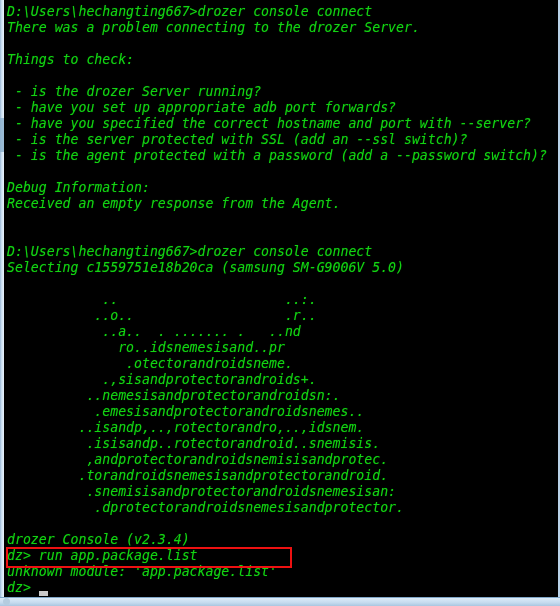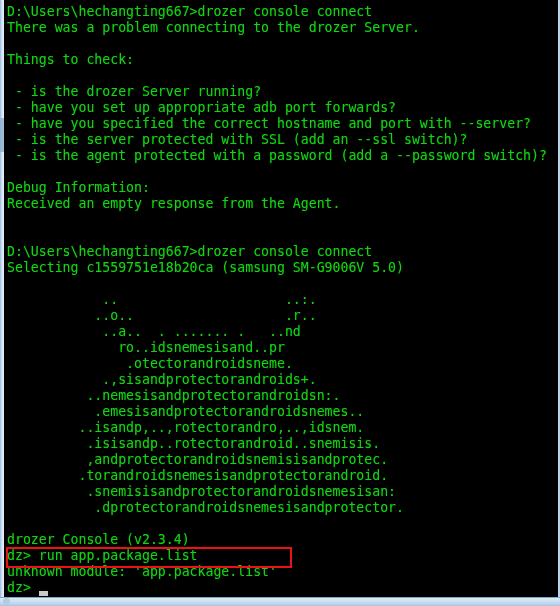--- a/index.html
+++ b/index.html
@@ -15,20 +15,21 @@
     font-family: "DejaVu Sans Mono", "Liberation Mono", monospace;
   }
 
   
   #console-window {
     position: relative;
     width: 560px;
     height: 606px;
     background: #be185d;
     box-sizing: border-box;
+    font-style: italic;
   }
 
   
   .chrome-left {
     position: absolute;
     left: 0;
     top: 0;
     width: 4px;
     height: 598px;
     background: linear-gradient(to right, #9bb8d4 0%, #cfe2f3 45%, #e9f2fa 100%);

